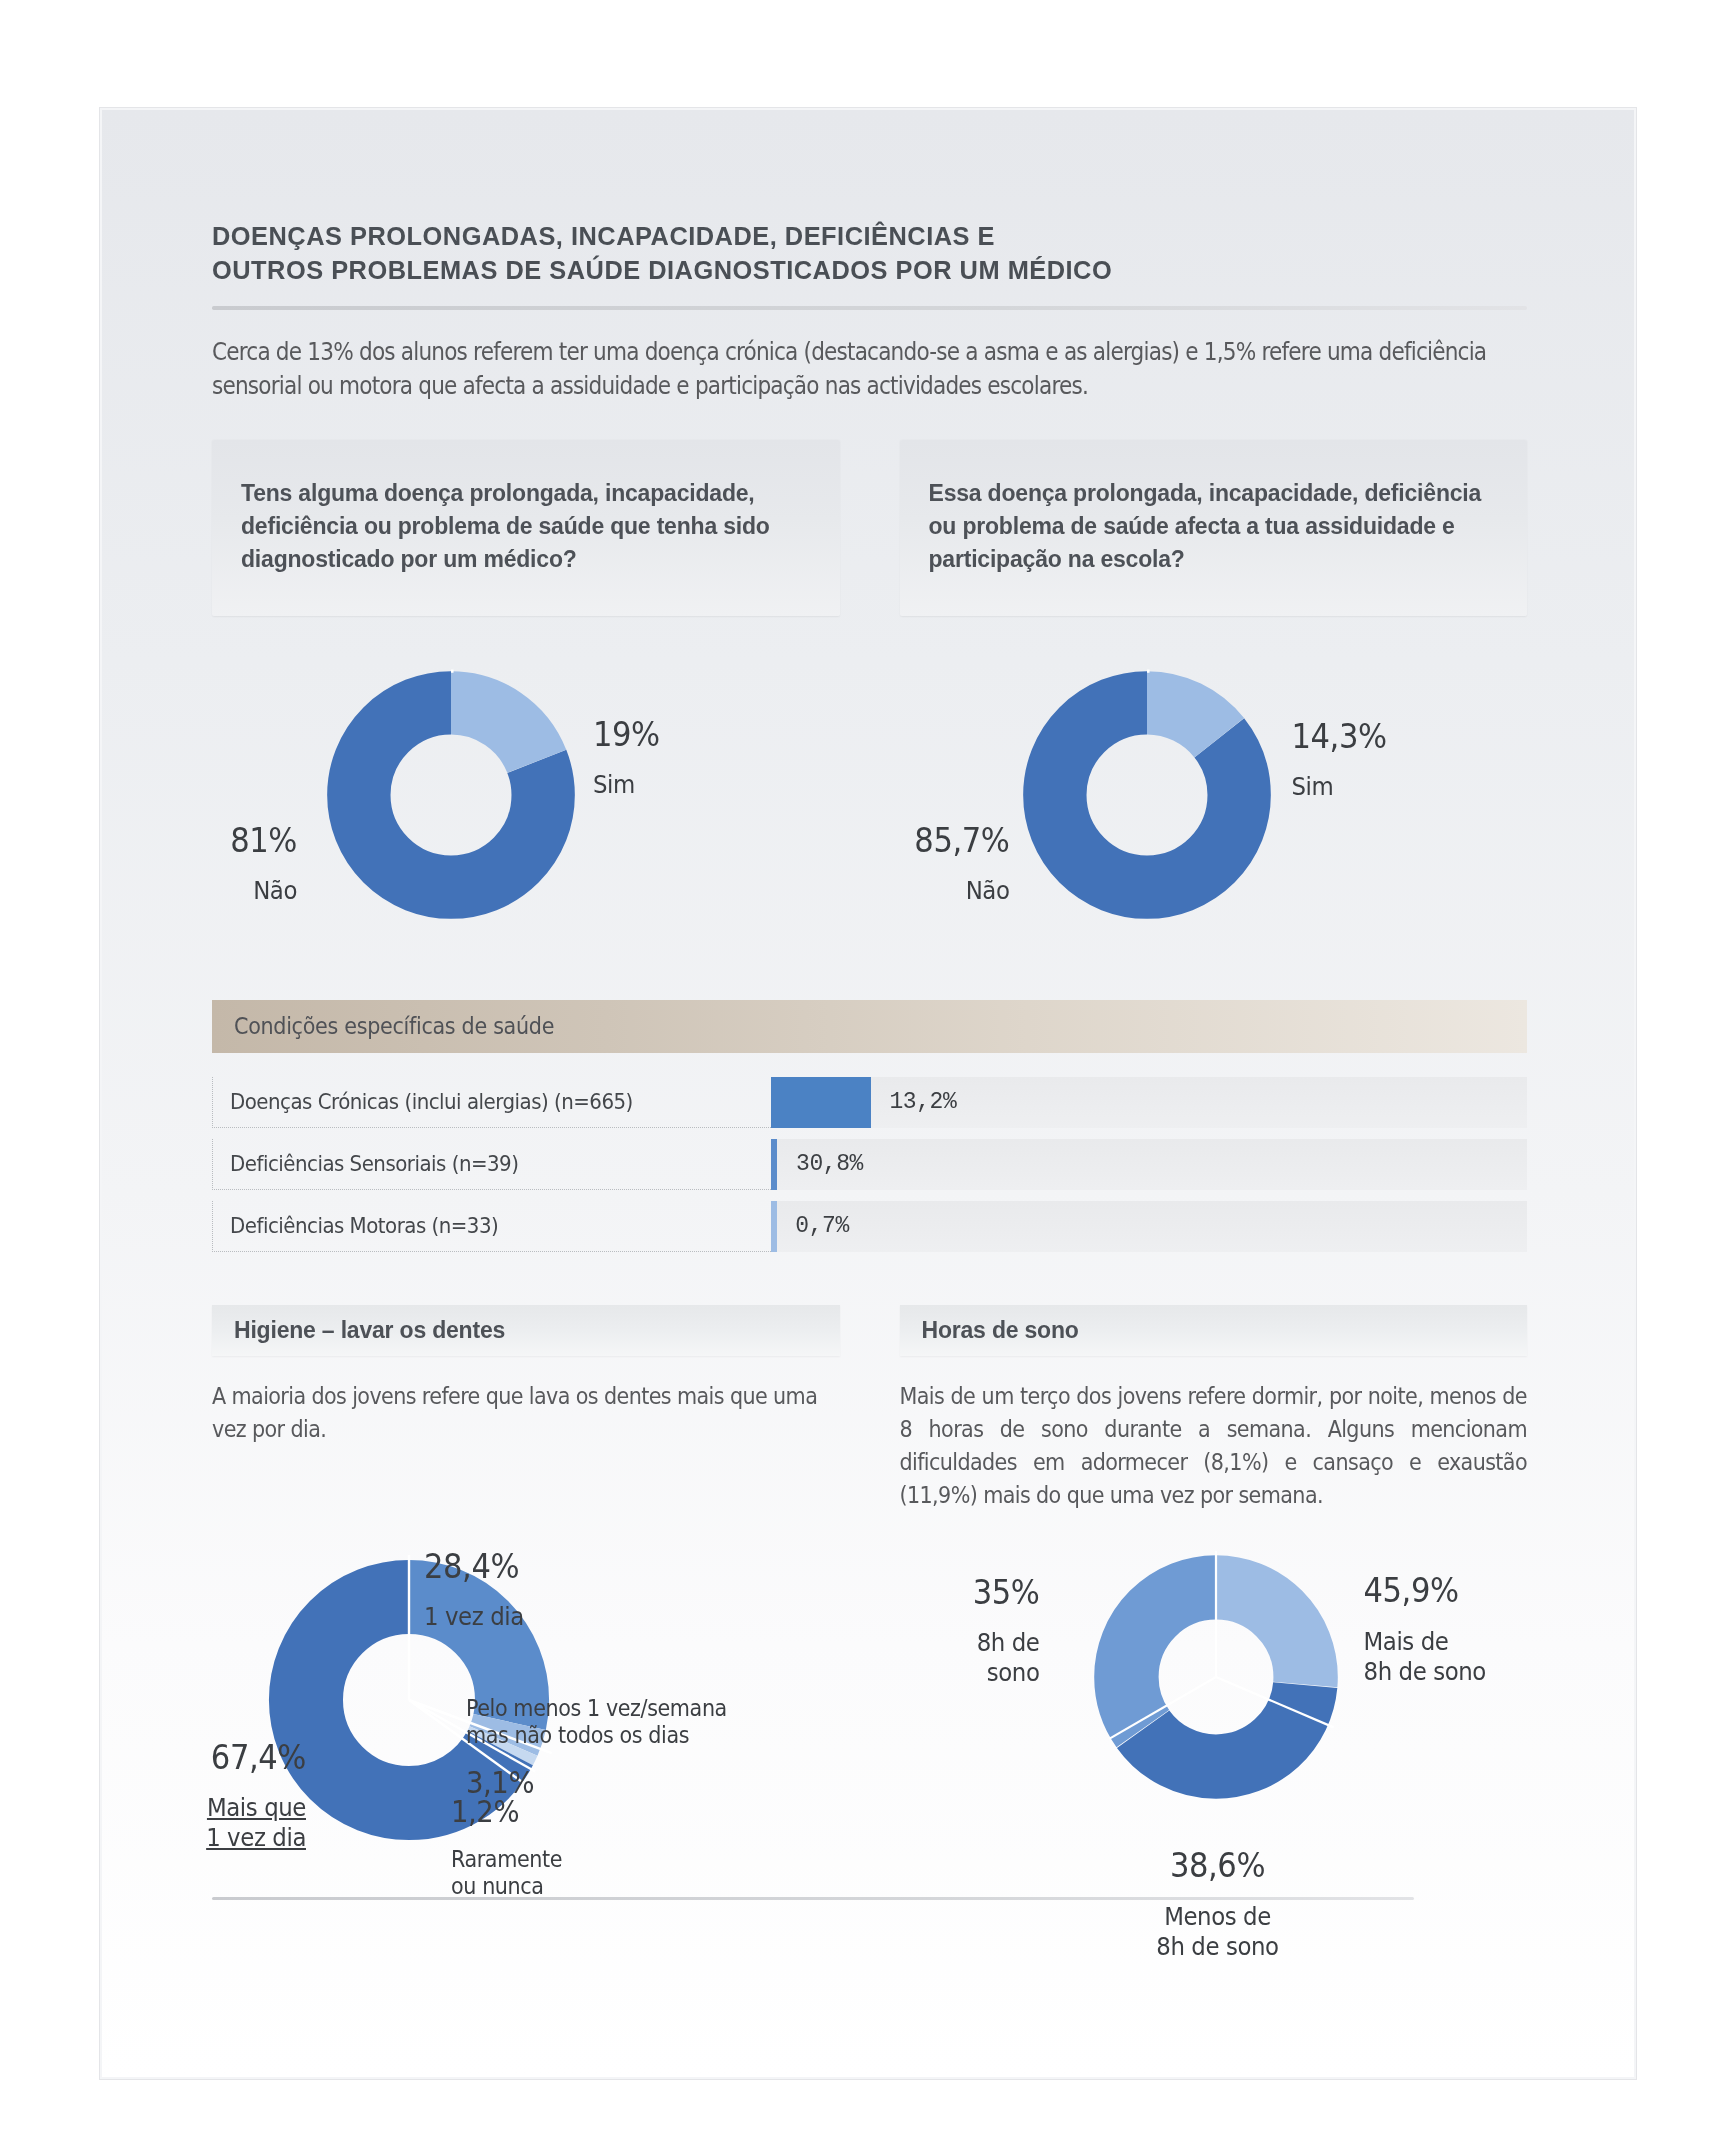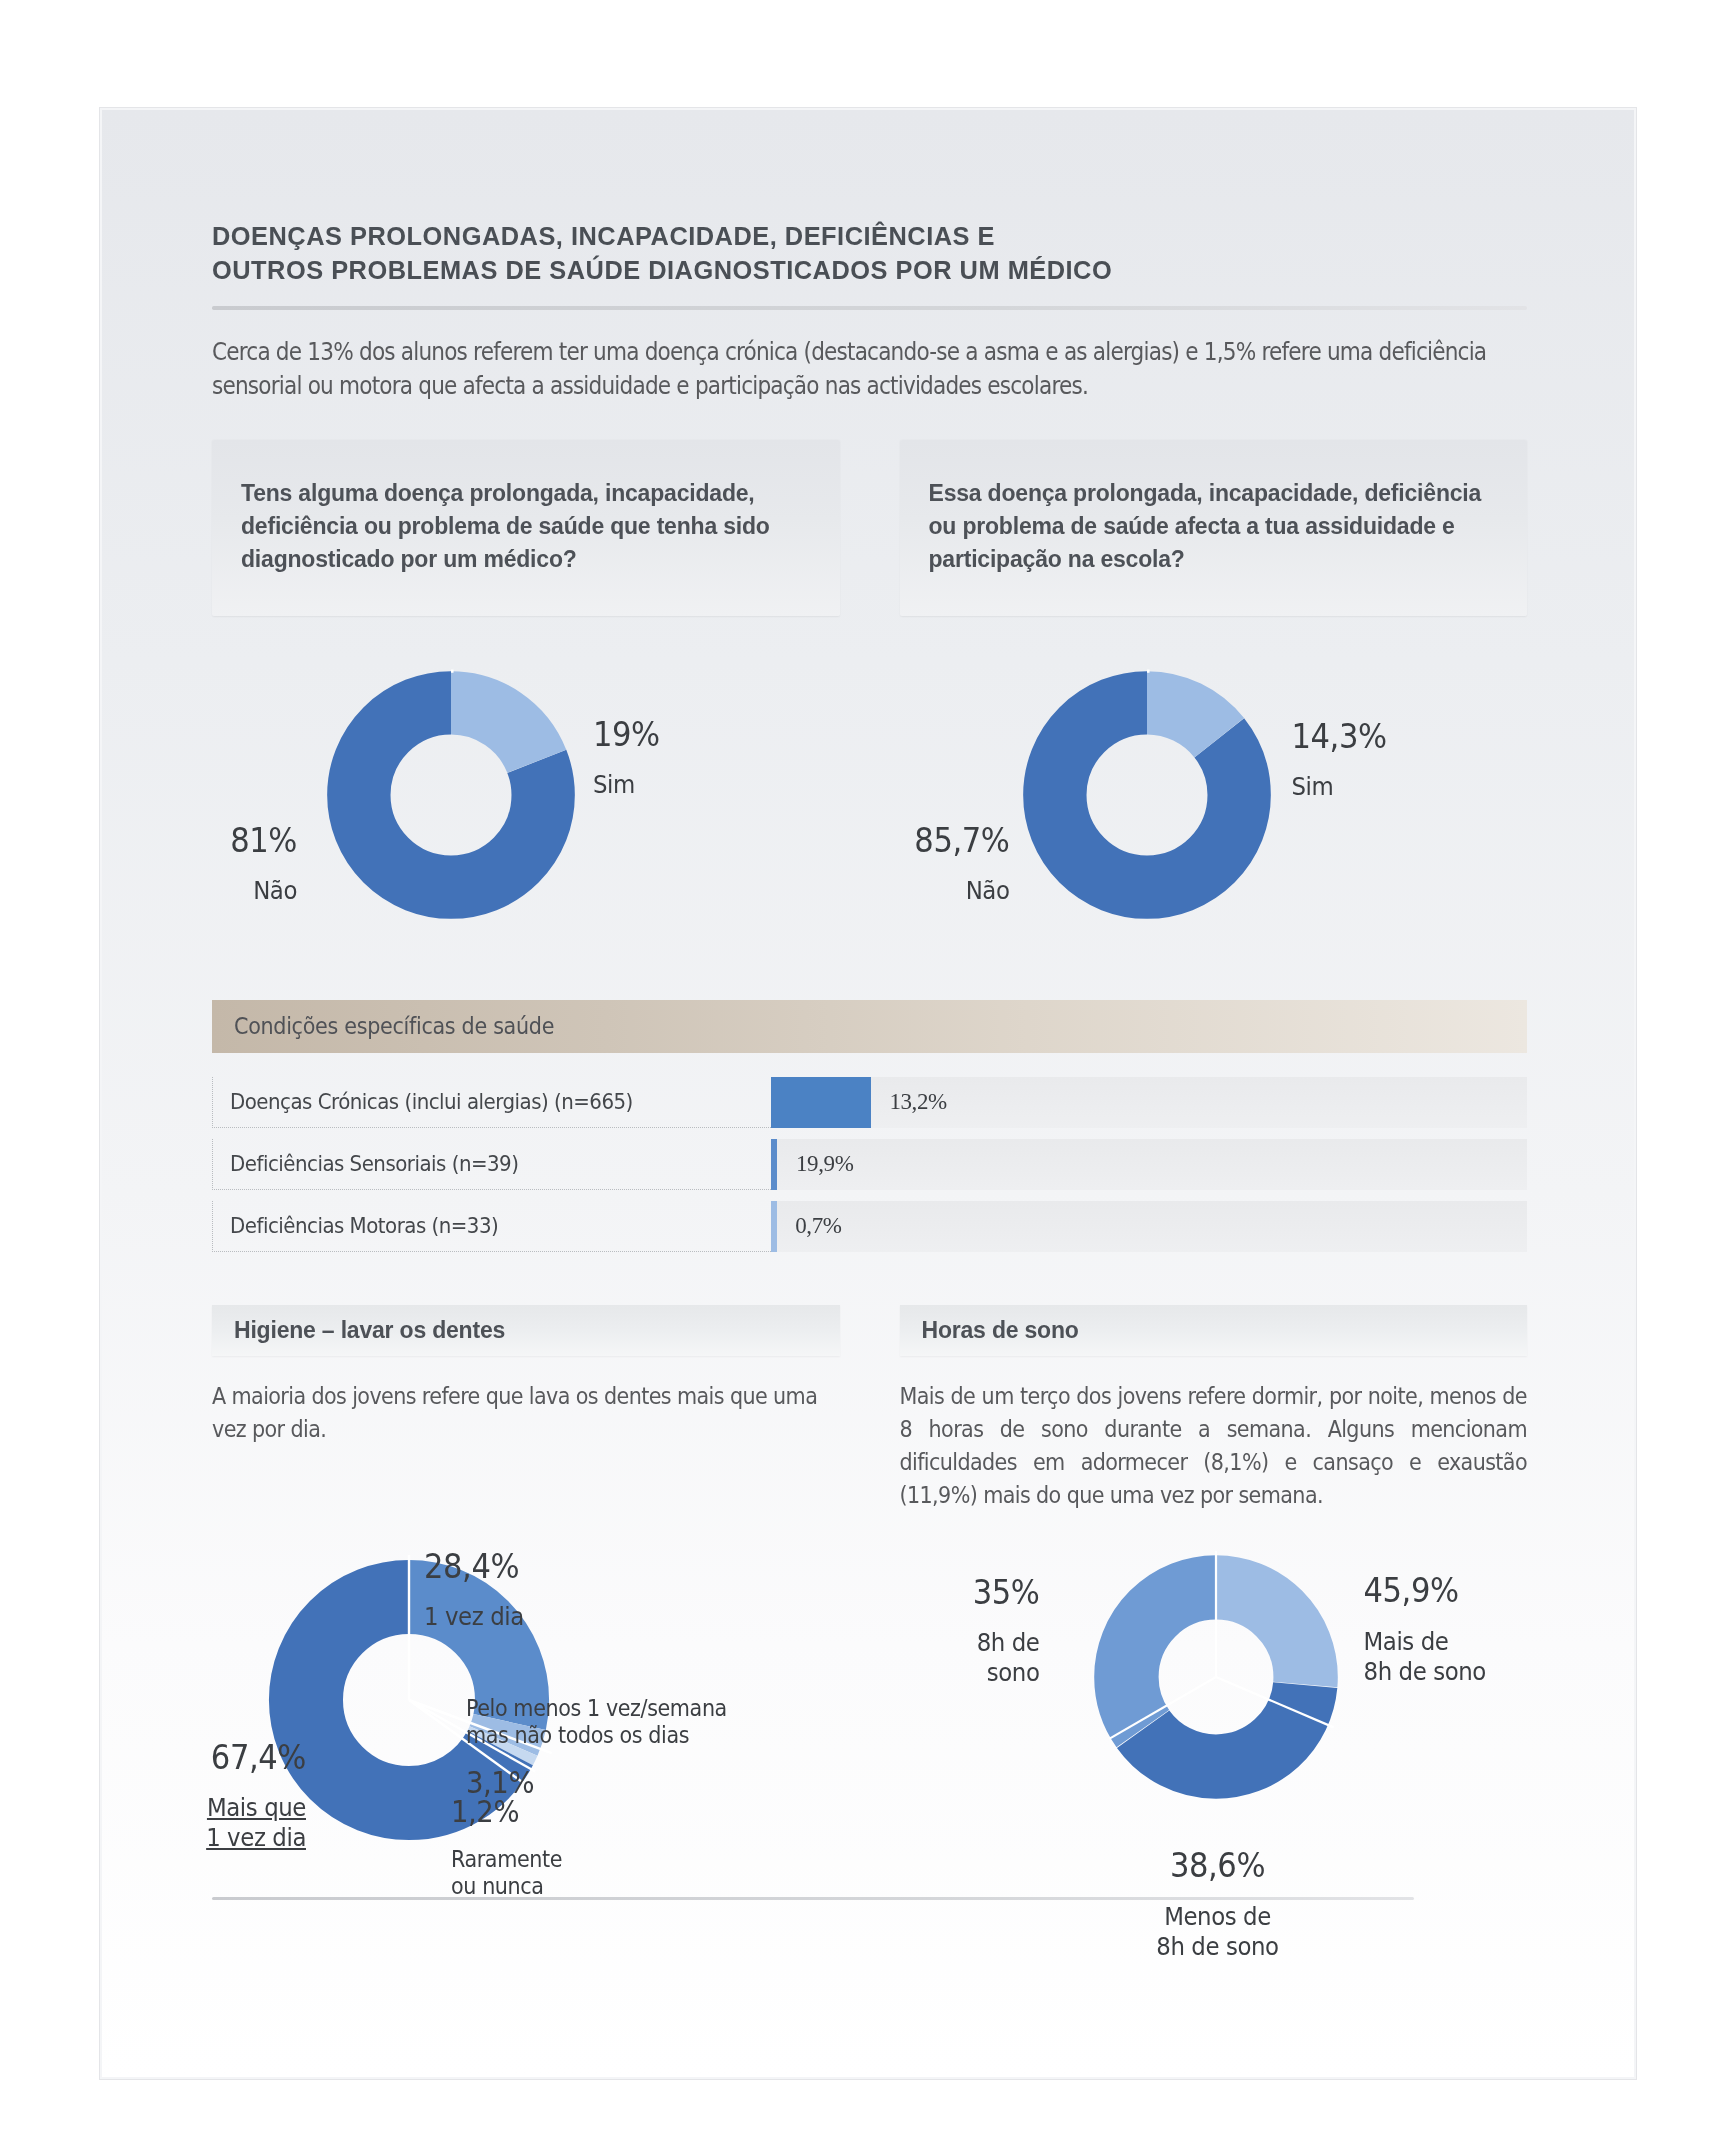--- a/index.html
+++ b/index.html
@@ -146,21 +146,21 @@
   }
   .bar-fill {
     position: absolute;
     left: 0; top: 0; bottom: 0;
     background: #4b82c4;
   }
   .bar-value {
     position: relative;
     font-size: 23px;
     color: #3c3f43;
-    font-family: Liberation Serif, serif;
+    font-family: Liberation Mono, monospace;
     font-stretch: condensed;
     letter-spacing: -0.4px;
   }
 
   
   .para {
     margin-top: 24px;
     font-size: 23px;
     line-height: 1.44;
     color: #58595c;
@@ -282,21 +282,21 @@
         <div class="bar-track">
           <div class="bar-fill" style="width:13.2%;background:#4b82c4;"></div>
           <span class="bar-value" style="margin-left:calc(13.2% + 18.6px);">13,2%</span>
         </div>
       </div>
 
       <div class="bar-row">
         <div class="bar-label">Deficiências Sensoriais (n=39)</div>
         <div class="bar-track">
           <div class="bar-fill" style="width:0.85%;background:#5b8ccb;"></div>
-          <span class="bar-value" style="margin-left:calc(0.85% + 18.6px);">19,9%</span>
+          <span class="bar-value" style="margin-left:calc(0.85% + 18.6px);">30,8%</span>
         </div>
       </div>
 
       <div class="bar-row">
         <div class="bar-label">Deficiências Motoras (n=33)</div>
         <div class="bar-track">
           <div class="bar-fill" style="width:0.75%;background:#9dbce4;"></div>
           <span class="bar-value" style="margin-left:calc(0.75% + 18.6px);">0,7%</span>
         </div>
       </div>

